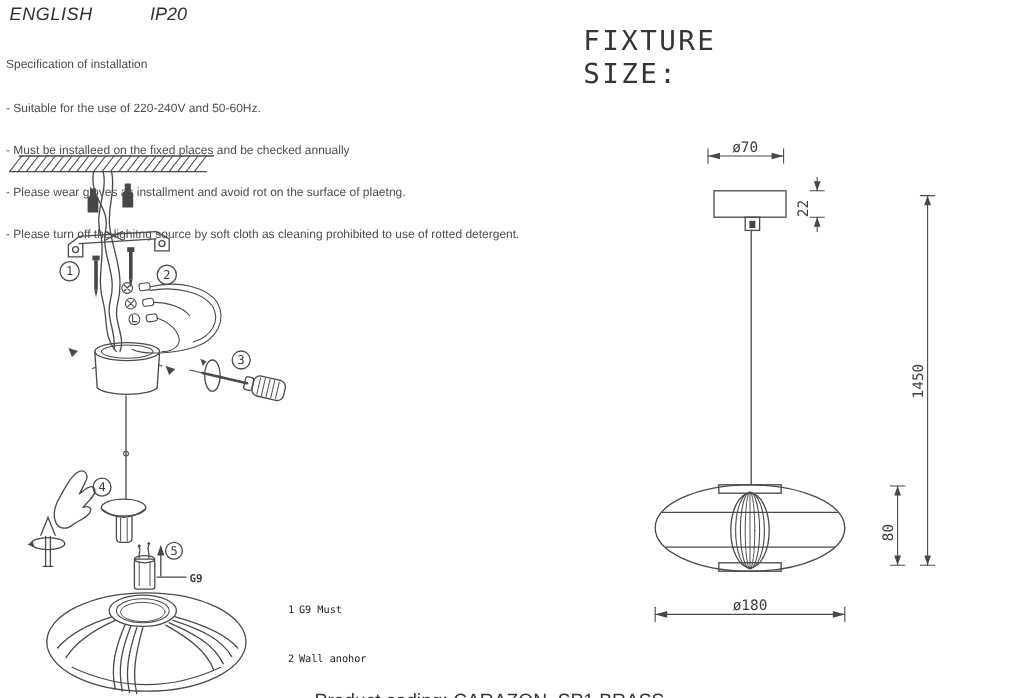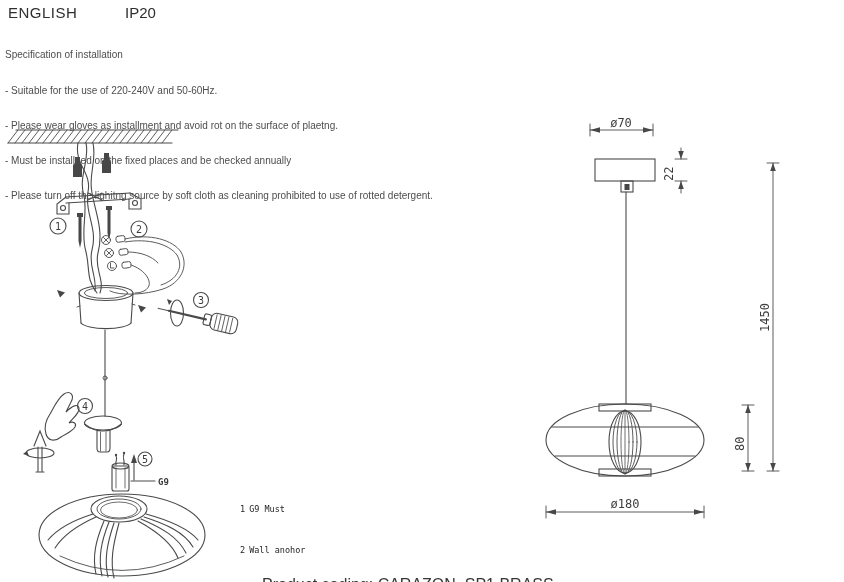--- a/index.html
+++ b/index.html
@@ -1,18 +1,18 @@
 <!DOCTYPE html>
 <html><head>
 <meta charset="utf-8">
 <style>
   html,body{margin:0;padding:0;background:#fff;}
   .page{position:relative;width:844px;height:582px;background:#ffffff;overflow:hidden;
         font-family:"Liberation Sans",sans-serif;color:#3b3b3b;}
-  .hdr{position:absolute;top:4px;left:8px;font-size:15px;color:#2f2f2f;}
+  .hdr{position:absolute;top:4px;left:8px;font-size:15px;color:#2f2f2f;font-style:italic;}
   .hdr .lang{letter-spacing:.5px;}
   .hdr .ip{position:absolute;left:117px;top:0;}
   .spec{position:absolute;top:26px;left:5px;font-size:10px;line-height:11.7px;color:#4d4d4d;white-space:pre;}
   .fixture-title{position:absolute;top:22px;left:486px;font-family:"DejaVu Sans Mono",monospace;
         font-size:23px;line-height:27px;letter-spacing:2px;color:#353535;font-weight:400;}
   .parts{position:absolute;top:476px;left:240px;font-family:"DejaVu Sans Mono",monospace;
         font-size:8.5px;line-height:13.5px;color:#1e1e1e;white-space:pre;}
   .parts .row{display:block;}
   .parts .row:nth-child(4),.parts .row:nth-child(5){font-weight:bold;}
   .parts .num{margin-right:4px;}
@@ -253,26 +253,28 @@
   </svg>
 
   <div class="hdr">
     <span class="lang">ENGLISH</span>
     <span class="ip">IP20</span>
   </div>
 
   <div class="spec">
     <div>Specification of installation</div>
     <div>- Suitable for the use of 220-240V and 50-60Hz.</div>
+    <div>- Must be installeed on the fixed places and be checked annually</div>
     <div>- Please wear gloves as installment and avoid rot on the surface of plaetng.</div>
-    <div>- Must be installeed on the fixed places and be checked annually</div>
     <div>- Please turn off the lighitng source by soft cloth as cleaning prohibited to use of rotted detergent.</div>
   </div>
 
   <div class="fixture-title">
+    <div>FIXTURE</div>
+    <div>SIZE:</div>
   </div>
 
   <div class="parts">
     <span class="row"><span class="num">1</span><span>G9 Must</span></span>
     <span class="row"><span class="num">2</span><span>Wall anohor</span></span>
     
     
     
   </div>
 

